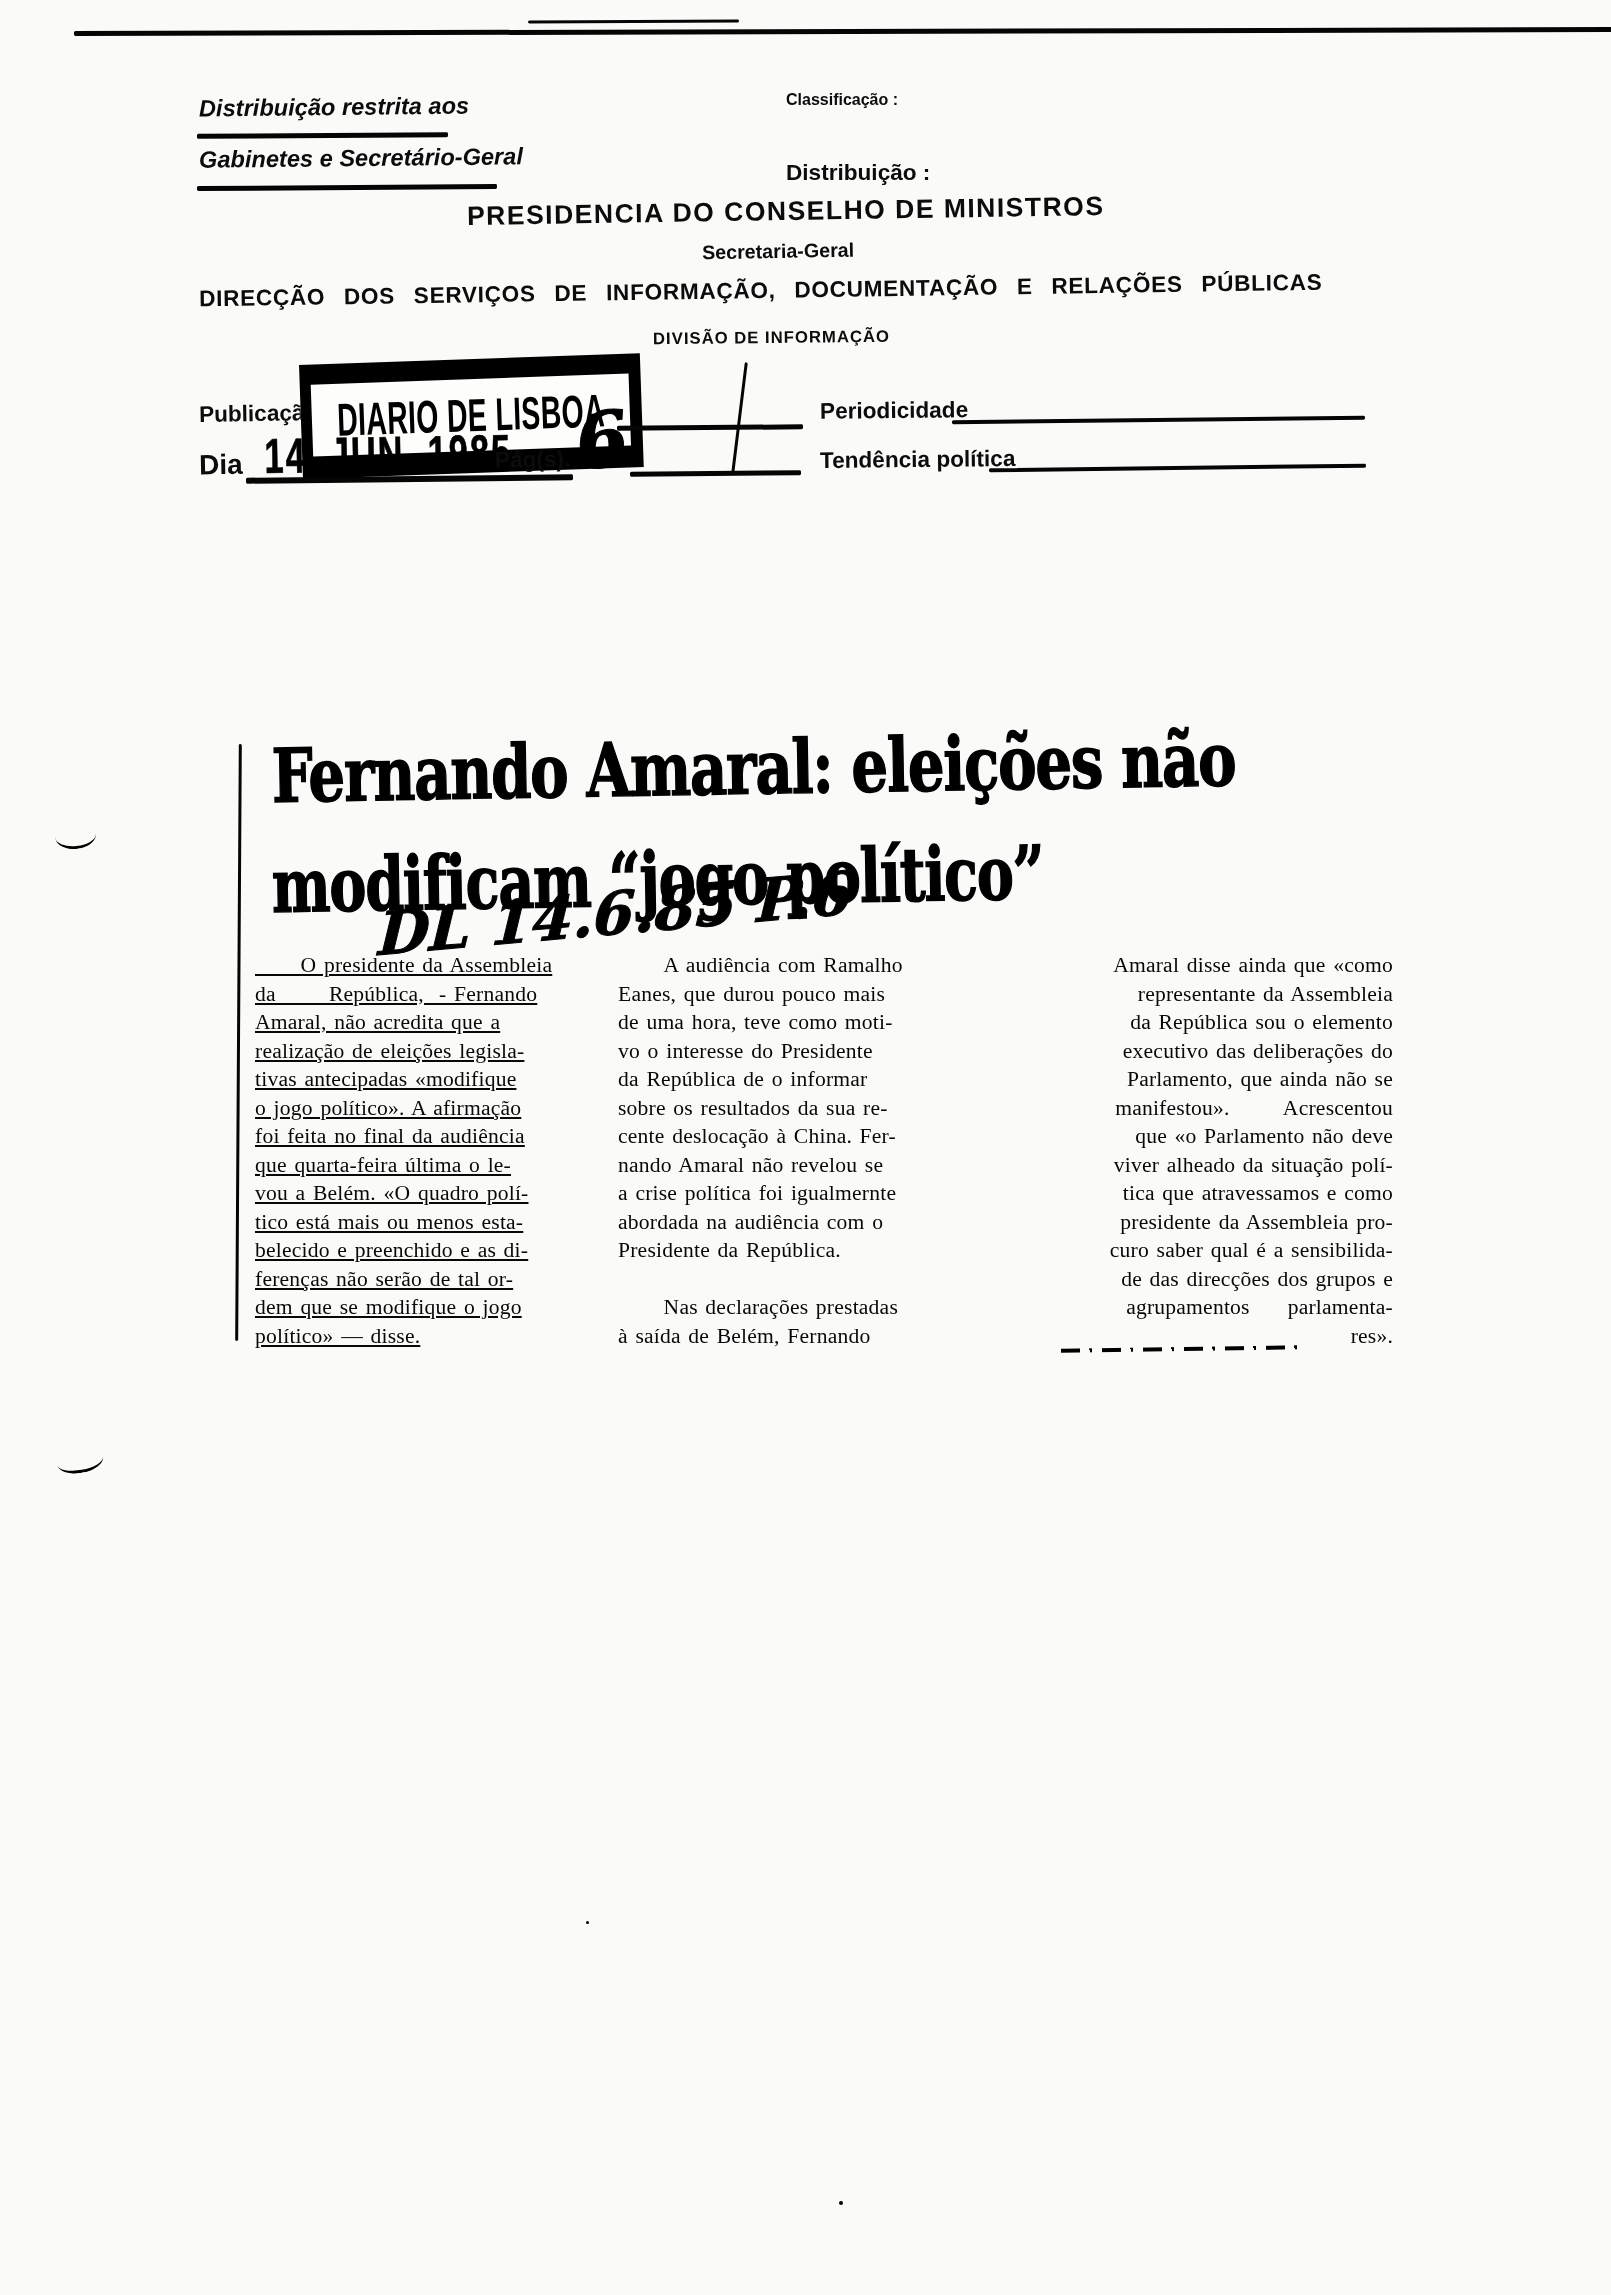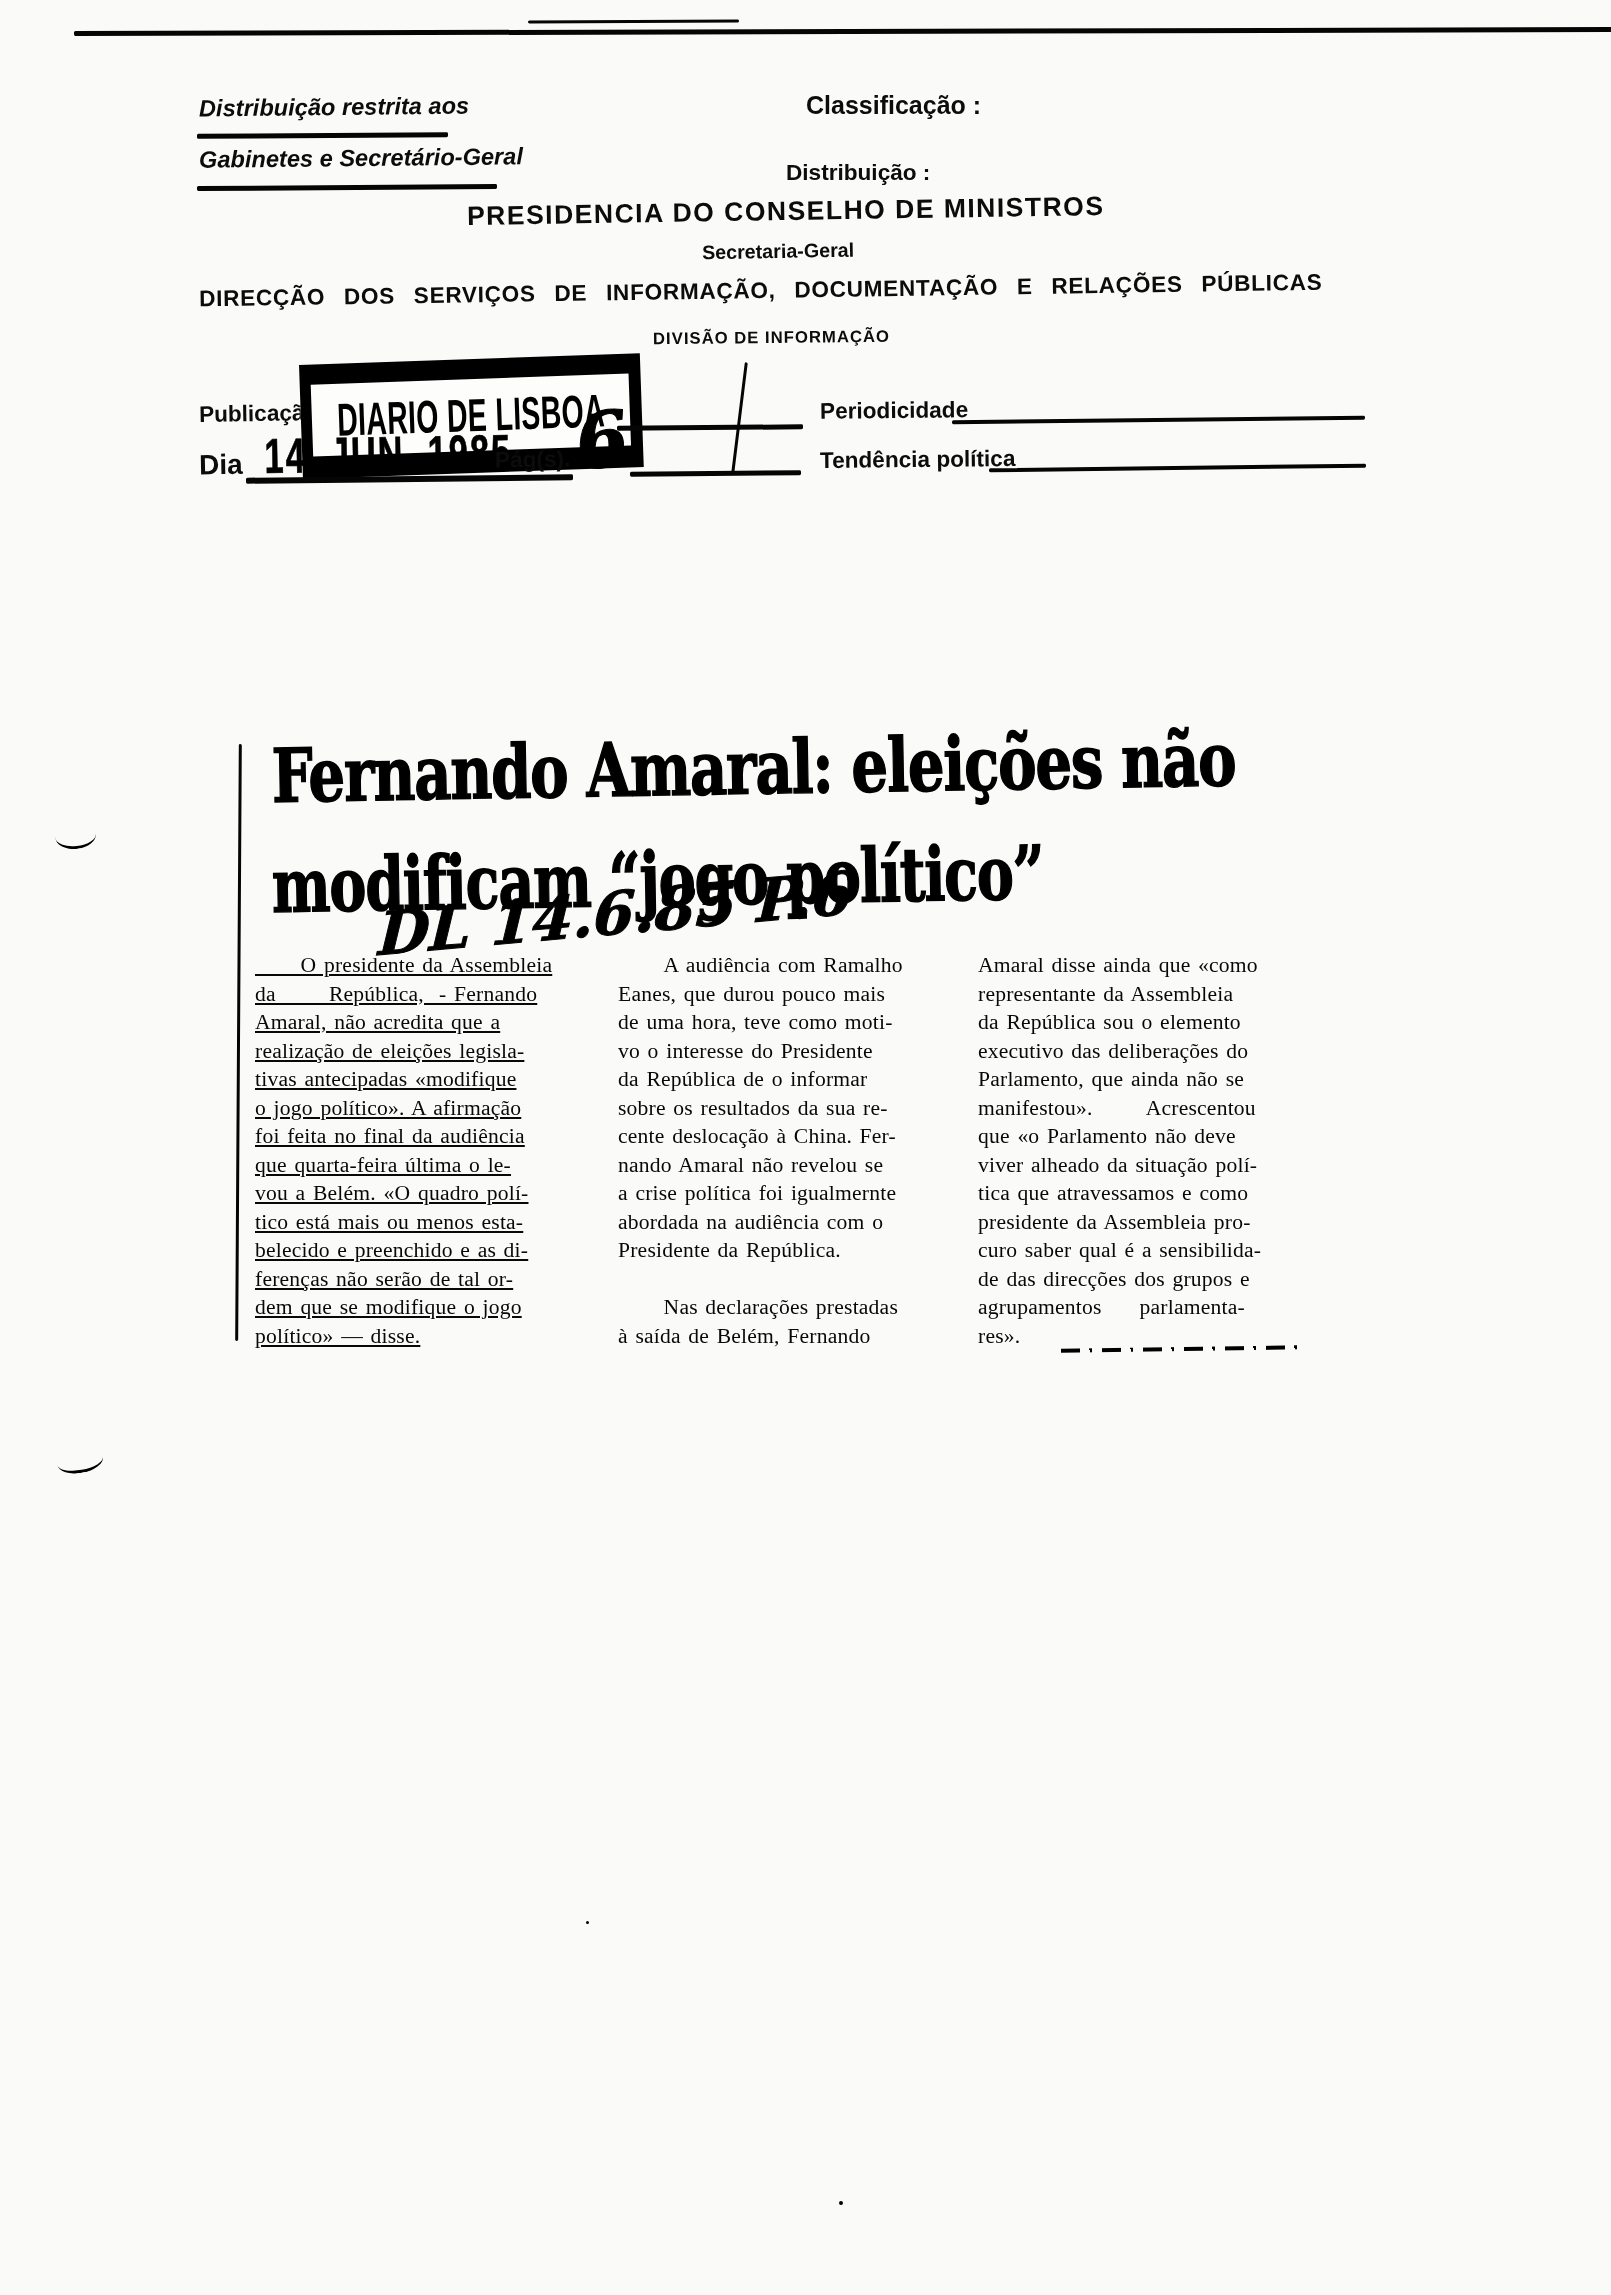--- a/index.html
+++ b/index.html
@@ -49,21 +49,21 @@
 <body>
 
 <div class="rule" style="left:74px;top:28.5px;width:1538px;height:4.9px;transform:rotate(-0.15deg);"></div>
 <div class="rule" style="left:528px;top:19.7px;width:211px;height:2.9px;transform:rotate(-0.3deg);"></div>
 
 <div class="abs label ital" style="left:199px;top:94px;font-size:23.6px;transform:rotate(-0.6deg);">Distribuição restrita aos</div>
 <div class="rule" style="left:197px;top:133px;width:251px;height:4.9px;transform:rotate(-0.4deg);"></div>
 <div class="abs label ital" style="left:199px;top:145px;font-size:23.6px;transform:rotate(-0.6deg);">Gabinetes e Secretário-Geral</div>
 <div class="rule" style="left:197px;top:185px;width:300px;height:4.9px;transform:rotate(-0.4deg);"></div>
 
-<div class="abs label" style="left:786px;top:91px;font-size:25px;margin-left:20px;">Classificação :</div>
+<div class="abs label" style="left:786px;top:91px;font-size:16px;">Classificação :</div>
 <div class="abs label" style="left:786px;top:160px;font-size:22.6px;">Distribuição :</div>
 
 <div class="abs label" style="left:467px;top:196px;font-size:26.5px;letter-spacing:1.5px;transform:rotate(-0.9deg);">PRESIDENCIA DO CONSELHO DE MINISTROS</div>
 <div class="abs label" style="left:702px;top:240px;font-size:19.7px;transform:rotate(-1deg);">Secretaria-Geral</div>
 <div class="abs label" style="left:199px;top:278px;font-size:22.6px;letter-spacing:0.7px;word-spacing:11.8px;transform:rotate(-0.85deg);white-space:nowrap;">DIRECÇÃO DOS SERVIÇOS DE INFORMAÇÃO, DOCUMENTAÇÃO E RELAÇÕES PÚBLICAS</div>
 <div class="abs label" style="left:653px;top:328px;font-size:16.7px;letter-spacing:1px;transform:rotate(-0.6deg);">DIVISÃO DE INFORMAÇÃO</div>
 
 <div class="abs label" style="left:199px;top:401px;font-size:22.6px;transform:rotate(-1deg);">Publicação</div>
 <div class="stampbox">
   <span class="stamptext">DIARIO DE LISBOA</span>
@@ -111,21 +111,21 @@
 da República de o informar
 sobre os resultados da sua re-
 cente deslocação à China. Fer-
 nando Amaral não revelou se
 a crise política foi igualmernte
 abordada na audiência com o
 Presidente da República.
 
 &nbsp;&nbsp;&nbsp;&nbsp;&nbsp;&nbsp;Nas declarações prestadas
 à saída de Belém, Fernando</div>
-<div class="abs bodycol preline" style="left:978px;top:951px;width:388px;">Amaral disse ainda que «como
+<div class="abs bodycol preline" style="left:1005px;top:951px;width:388px;text-align:right;">Amaral disse ainda que «como
 representante da Assembleia
 da República sou o elemento
 executivo das deliberações do
 Parlamento, que ainda não se
 manifestou».&nbsp;&nbsp;&nbsp;&nbsp;&nbsp;&nbsp;&nbsp;Acrescentou
 que «o Parlamento não deve
 viver alheado da situação polí-
 tica que atravessamos e como
 presidente da Assembleia pro-
 curo saber qual é a sensibilida-

